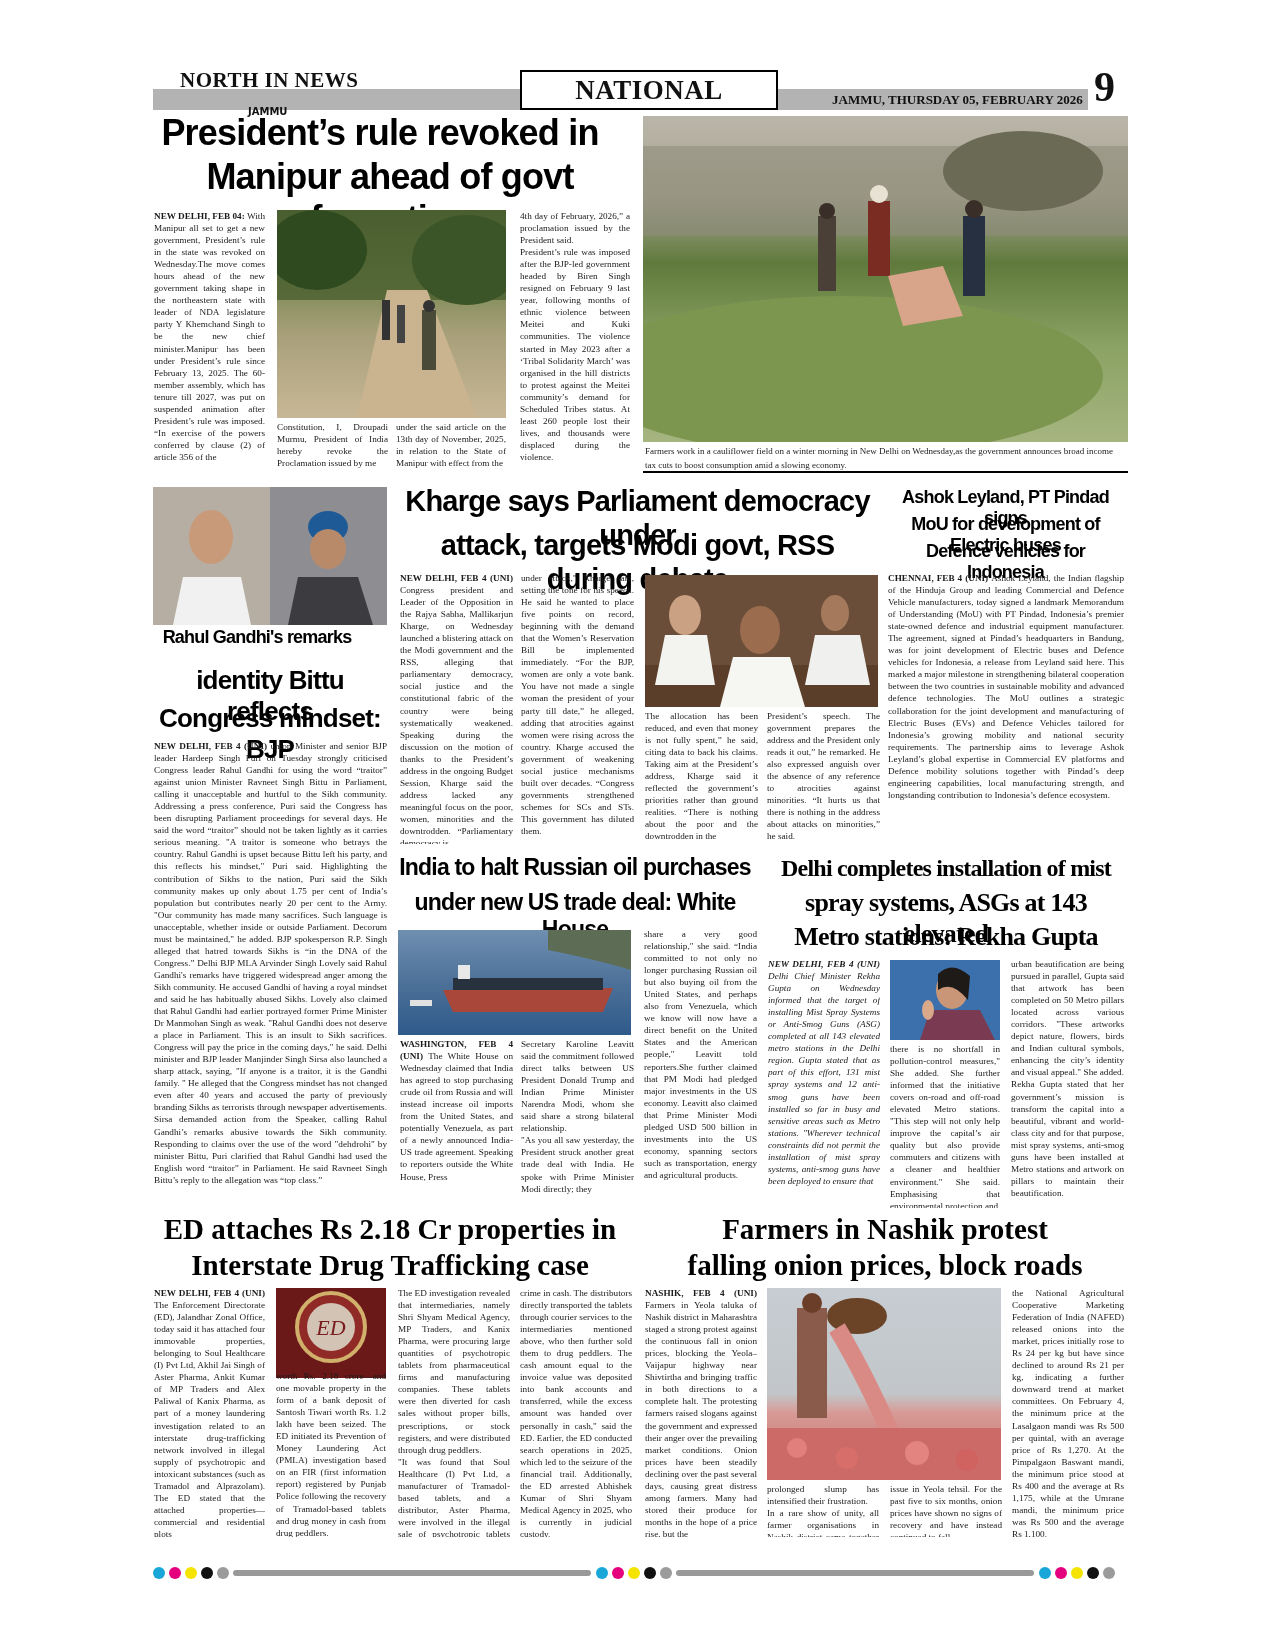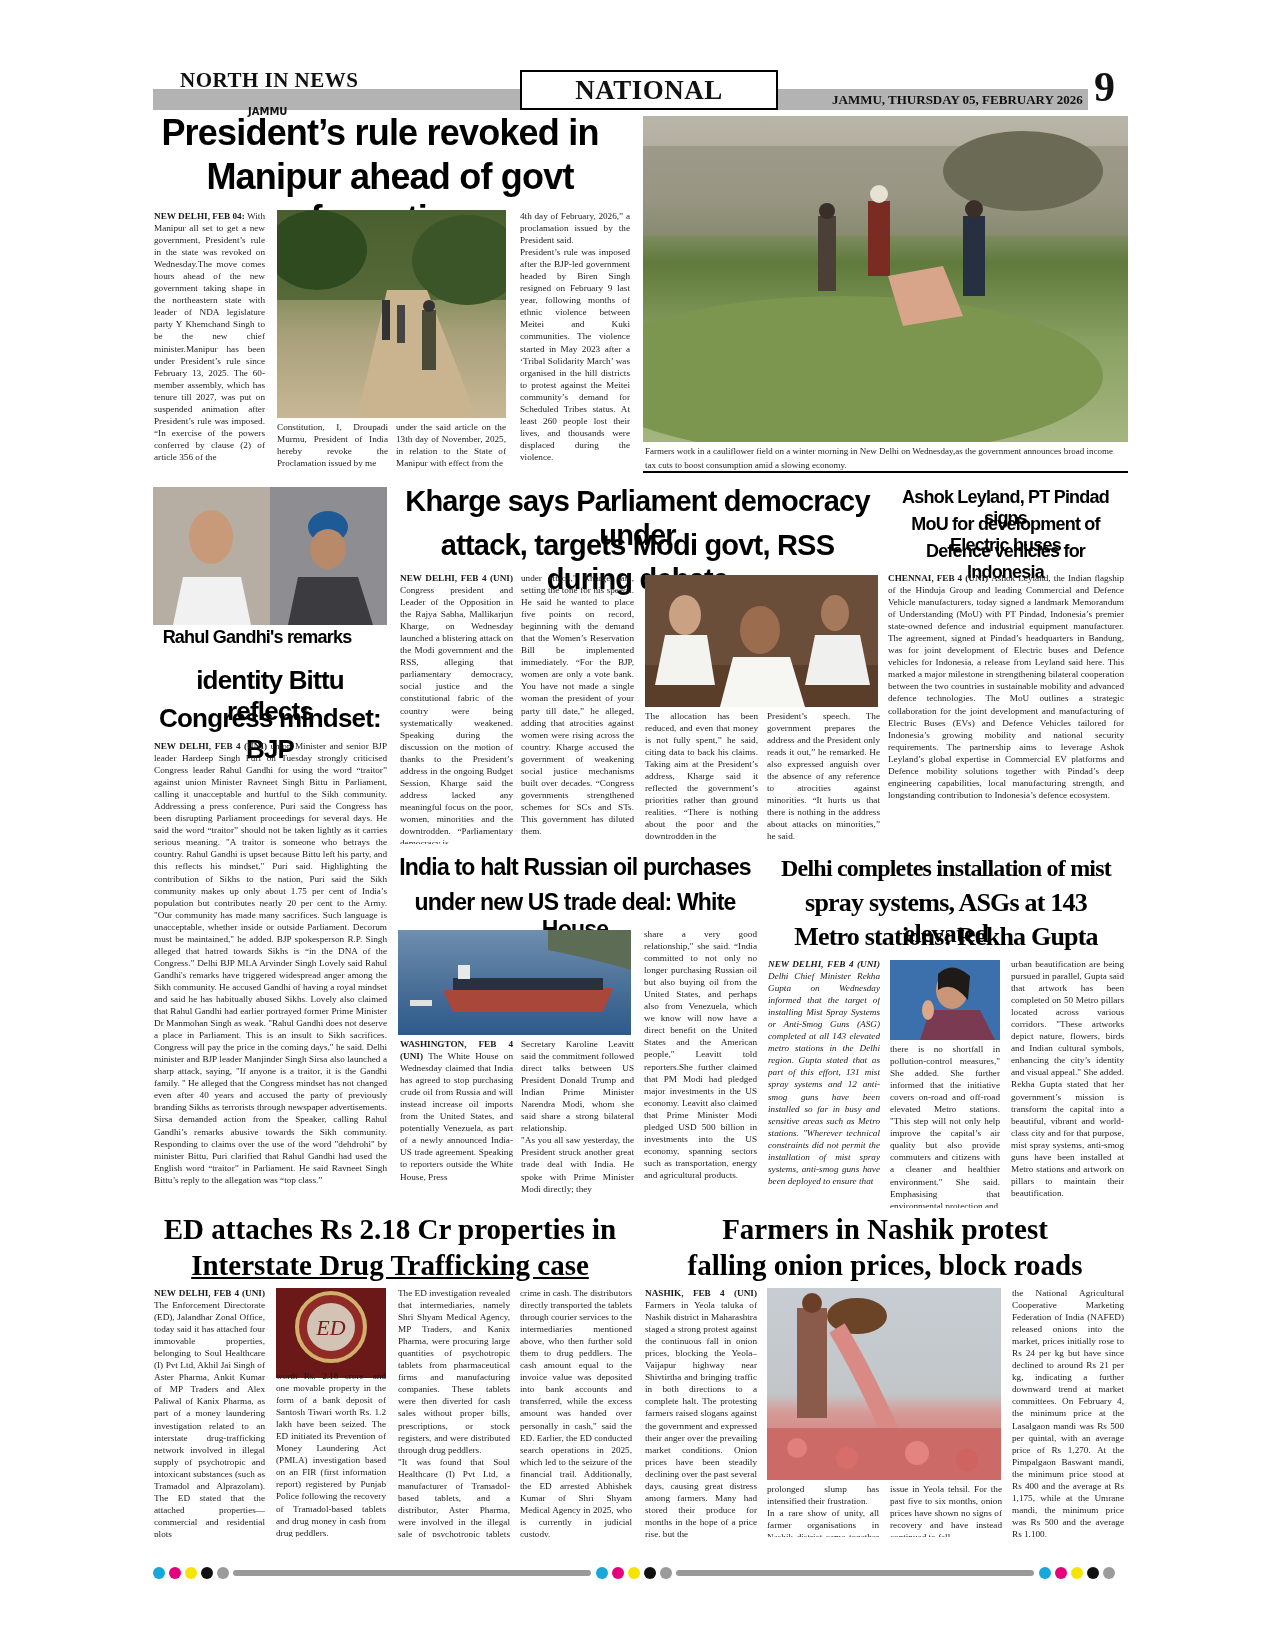--- a/index.html
+++ b/index.html
@@ -164,21 +164,21 @@
     <ellipse cx="62" cy="30" rx="16" ry="19" fill="#c99677"></ellipse>
     <path d="M48 14 Q62 0 80 16 L78 40 Q62 20 48 30 Z" fill="#1e1a18"></path>
     <path d="M30 80 L40 50 L90 50 L105 80 Z" fill="#7a3b52"></path>
     <ellipse cx="38" cy="50" rx="6" ry="10" fill="#d9a98a"></ellipse>
   </svg>
 </div>
 <div class="col" style="left:890px;top:1043px;width:110px;height:165px;">there is no shortfall in pollution-control measures," She added. She further informed that the initiative covers on-road and off-road elevated Metro stations. "This step will not only help improve the capital’s air quality but also provide commuters and citizens with a cleaner and healthier environment." She said. Emphasising that environmental protection and</div>
 <div class="col" style="left:1011px;top:958px;width:113px;height:250px;">urban beautification are being pursued in parallel, Gupta said that artwork has been completed on 50 Metro pillars located across various corridors. "These artworks depict nature, flowers, birds and Indian cultural symbols, enhancing the city’s identity and visual appeal." She added. Rekha Gupta stated that her government’s mission is transform the capital into a beautiful, vibrant and world-class city and for that purpose, mist spray systems, anti-smog guns have been installed at Metro stations and artwork on pillars to maintain their beautification.</div>
 
 <div class="hl hl-serif" style="left:150px;top:1212px;width:480px;font-size:29px;">ED attaches Rs 2.18 Cr properties in</div>
-<div class="hl hl-serif" style="left:150px;top:1248px;width:480px;font-size:29px;text-decoration:underline;">Interstate Drug Trafficking case</div>
+<div class="hl hl-serif" style="left:150px;top:1248px;width:480px;font-size:29px;">Interstate Drug Trafficking case</div>
 <div class="col" style="left:154px;top:1287px;width:111px;height:250px;white-space:normal;">
   <span class="dl">NEW DELHI, FEB 4 (UNI) </span>
   <span>The Enforcement Directorate (ED), Jalandhar Zonal Office, today said it has attached four immovable properties, belonging to Soul Healthcare (I) Pvt Ltd, Akhil Jai Singh of Aster Pharma, Ankit Kumar of MP Traders and Alex Paliwal of Kanix Pharma, as part of a money laundering investigation related to an interstate drug-trafficking network involved in illegal supply of psychotropic and intoxicant substances (such as Tramadol and Alprazolam).
  The ED stated that the attached properties—commercial and residential plots</span>
 </div>
 <div class="photo" style="left:276px;top:1288px;width:110px;height:90px;background:#6b1818;">
   <svg width="110" height="78" viewBox="0 0 110 78">
     <circle cx="55" cy="39" r="34" fill="#8f2a26" stroke="#d0b06a" stroke-width="4"></circle>
     <circle cx="55" cy="39" r="24" fill="#d2c3b5"></circle>
     <text x="55" y="47" text-anchor="middle" font-family="Liberation Serif, serif" font-style="italic" font-size="22" fill="#7a1d1d">ED</text>

